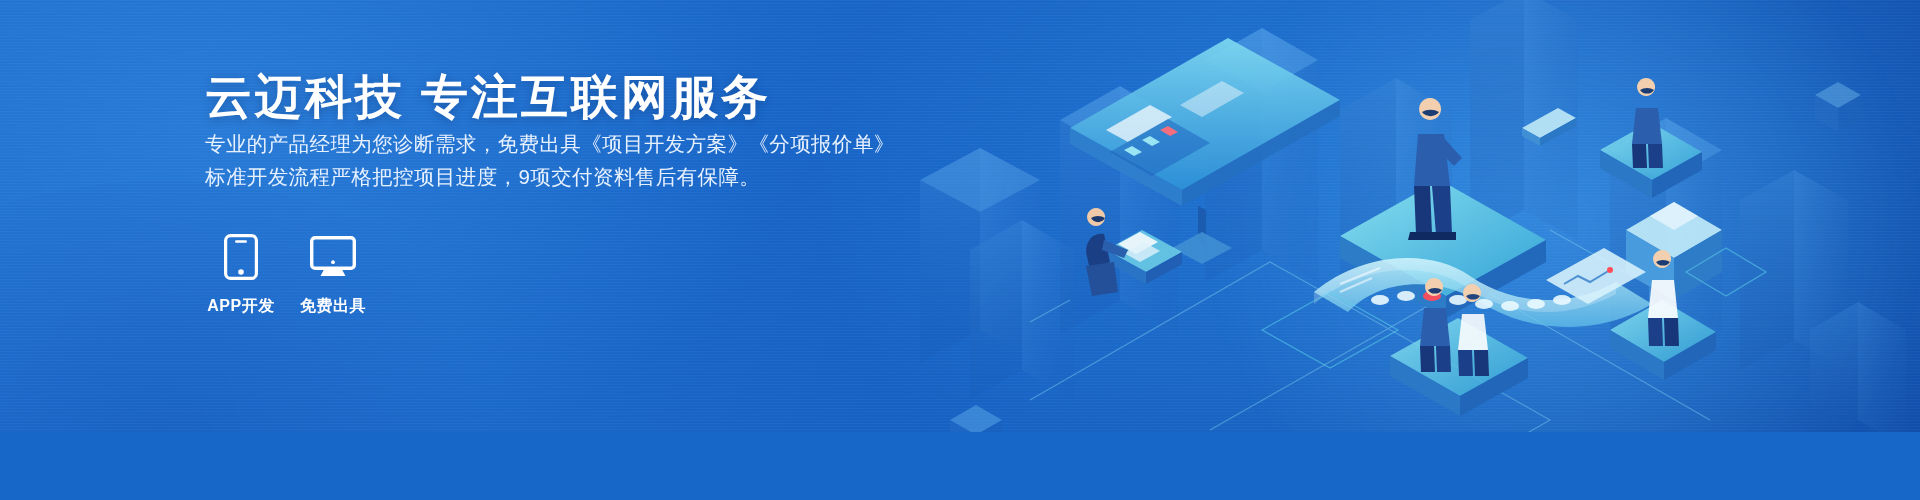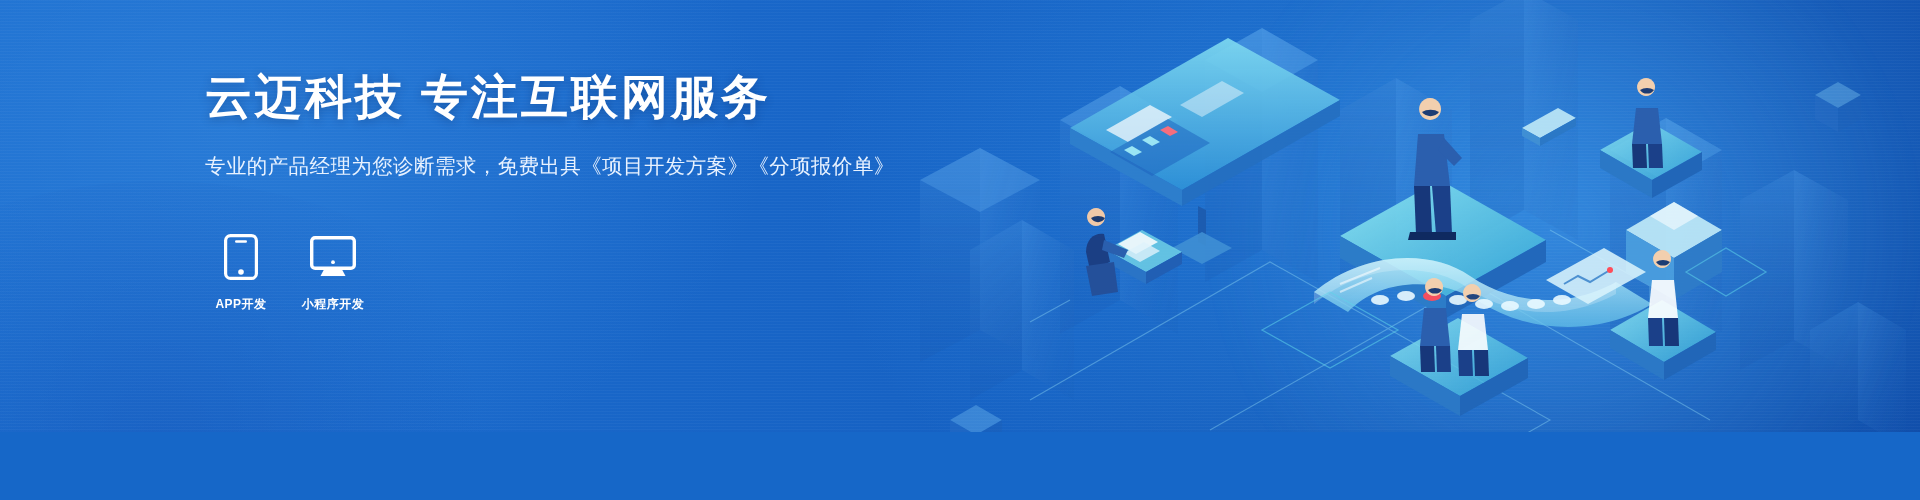--- a/index.html
+++ b/index.html
@@ -46,21 +46,20 @@
   .headline{
     color:#ffffff;
     font-size:47px;
     font-weight:700;
     letter-spacing:3px;
     line-height:1.25;
     white-space:nowrap;
     text-shadow:0 2px 10px rgba(0,30,80,.30);
   }
   .sub{
-    margin-top:22px;
     color:#e8f2ff;
     font-size:20.5px;
     line-height:33px;
     letter-spacing:.4px;
     white-space:nowrap;
   }
   .sub .ln{ display:block; }
 
   
   .services{
@@ -73,21 +72,21 @@
     cursor:pointer;
   }
   .svc .ico{
     height:50px; width:50px;
     display:flex; align-items:center; justify-content:center;
     margin-bottom:14px;
   }
   .svc .ico svg{ display:block; }
   .svc .lbl{
     color:#ffffff;
-    font-size:12px;
+    font-size:16px;
     font-weight:700;
     letter-spacing:.5px;
     white-space:nowrap;
   }
 
   
   .art{
     position:absolute; right:0; top:0;
     width:1010px; height:500px;
     z-index:4;
@@ -324,20 +323,21 @@
         <path d="M352 330 L420 292 L488 330 L420 368 Z"></path>
         <path d="M776 272 L816 248 L856 272 L816 296 Z"></path>
       </g>
     </svg>
   </div>
 
   <div class="copy">
     <h1 class="headline">云迈科技 专注互联网服务</h1>
     <div class="sub">
       <span class="ln">专业的产品经理为您诊断需求，免费出具《项目开发方案》《分项报价单》</span>
+      <span class="ln">标准开发流程严格把控项目进度，9项交付资料售后有保障。</span>
     </div>
   </div>
 
   <div class="services">
 
     <div class="svc">
       <span class="ico">
         <svg width="34" height="46" viewBox="0 0 34 46" xmlns="http://www.w3.org/2000/svg">
           <rect x="1.6" y="1.6" width="30.8" height="42.8" rx="5" ry="5" fill="none" stroke="#ffffff" stroke-width="3.2"></rect>
           <rect x="11" y="6.2" width="12" height="2.6" rx="1.3" fill="#ffffff"></rect>
@@ -350,18 +350,18 @@
 
 
     <div class="svc">
       <span class="ico">
         <svg width="46" height="42" viewBox="0 0 46 42" xmlns="http://www.w3.org/2000/svg">
           <rect x="1.7" y="1.7" width="42.6" height="30.6" rx="3.4" ry="3.4" fill="none" stroke="#ffffff" stroke-width="3.4"></rect>
           <circle cx="23" cy="26.2" r="1.9" fill="#ffffff"></circle>
           <path d="M14.5 32.5 L31.5 32.5 L35.5 40 L10.5 40 Z" fill="#ffffff"></path>
         </svg>
       </span>
-      <span class="lbl">小程序开发</span>
+      <span class="lbl">免费出具</span>
     </div>
 
 
   </div>
 </div>
 
 </body></html>

